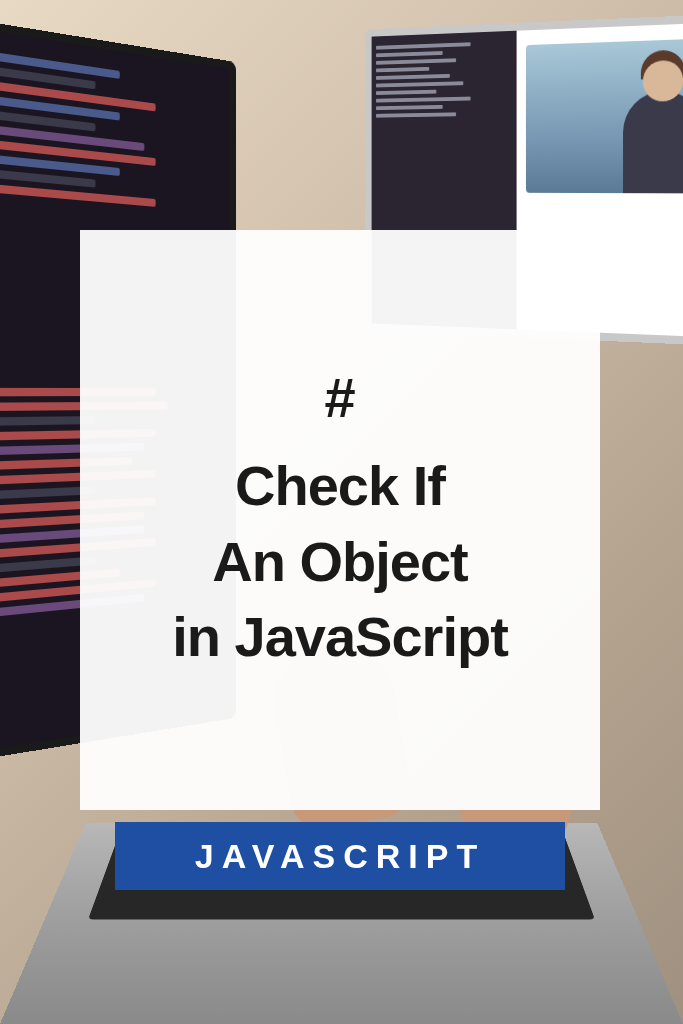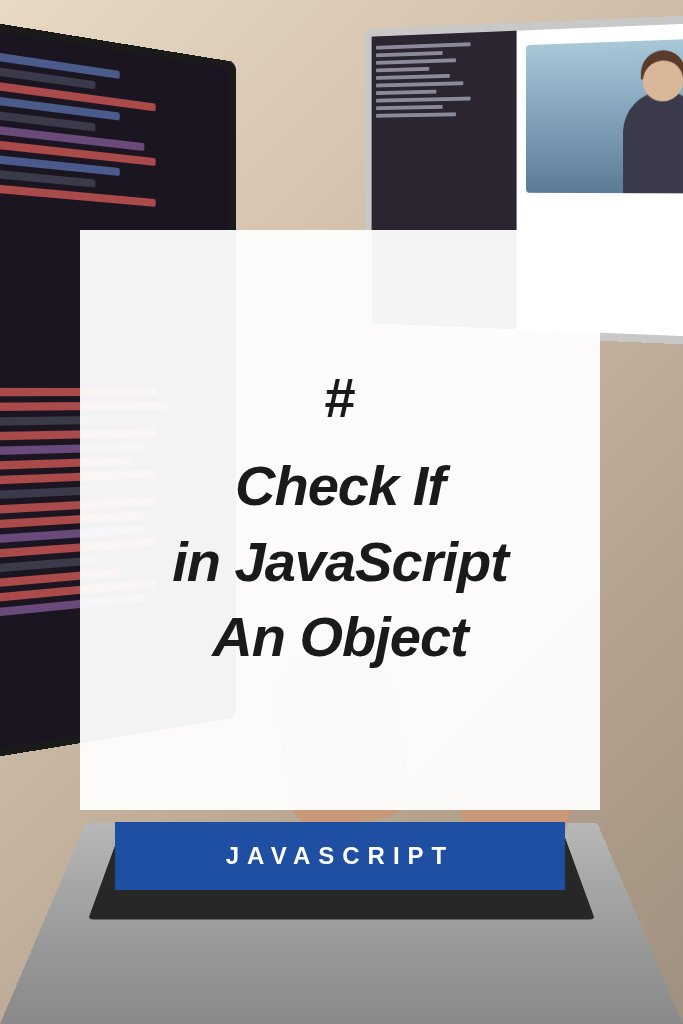--- a/index.html
+++ b/index.html
@@ -248,29 +248,28 @@
       height: 68px;
       background: #1e4fa3;
       z-index: 11;
       display: flex;
       align-items: center;
       justify-content: center;
     }
 
     .category-text {
       color: #ffffff;
-      font-size: 24px;
+      font-size: 34px;
       font-weight: 600;
       letter-spacing: 8px;
       text-align: center;
     }
 
     .title-container {
       text-align: center;
-      font-style: italic;
     }
   </style>
 </head>
 <body>
 
 <div class="background"></div>
 
 <div class="laptop-left">
   <div class="laptop-left-screen">
     <div class="code-lines-left">
@@ -335,20 +334,20 @@
   <div class="keyboard-keys"></div>
 </div>
 
 <div class="hand-left"></div>
 <div class="hand-right"></div>
 
 <div class="content-card">
   <div class="hash-symbol">#</div>
   <div class="title-container">
     <div class="title-line">Check If</div>
+    <div class="title-line">An Object</div>
     <div class="title-line">in JavaScript</div>
-    <div class="title-line">An Object</div>
   </div>
 </div>
 
 <div class="category-badge">
   <span class="category-text">JAVASCRIPT</span>
 </div>
 
 </body></html>

